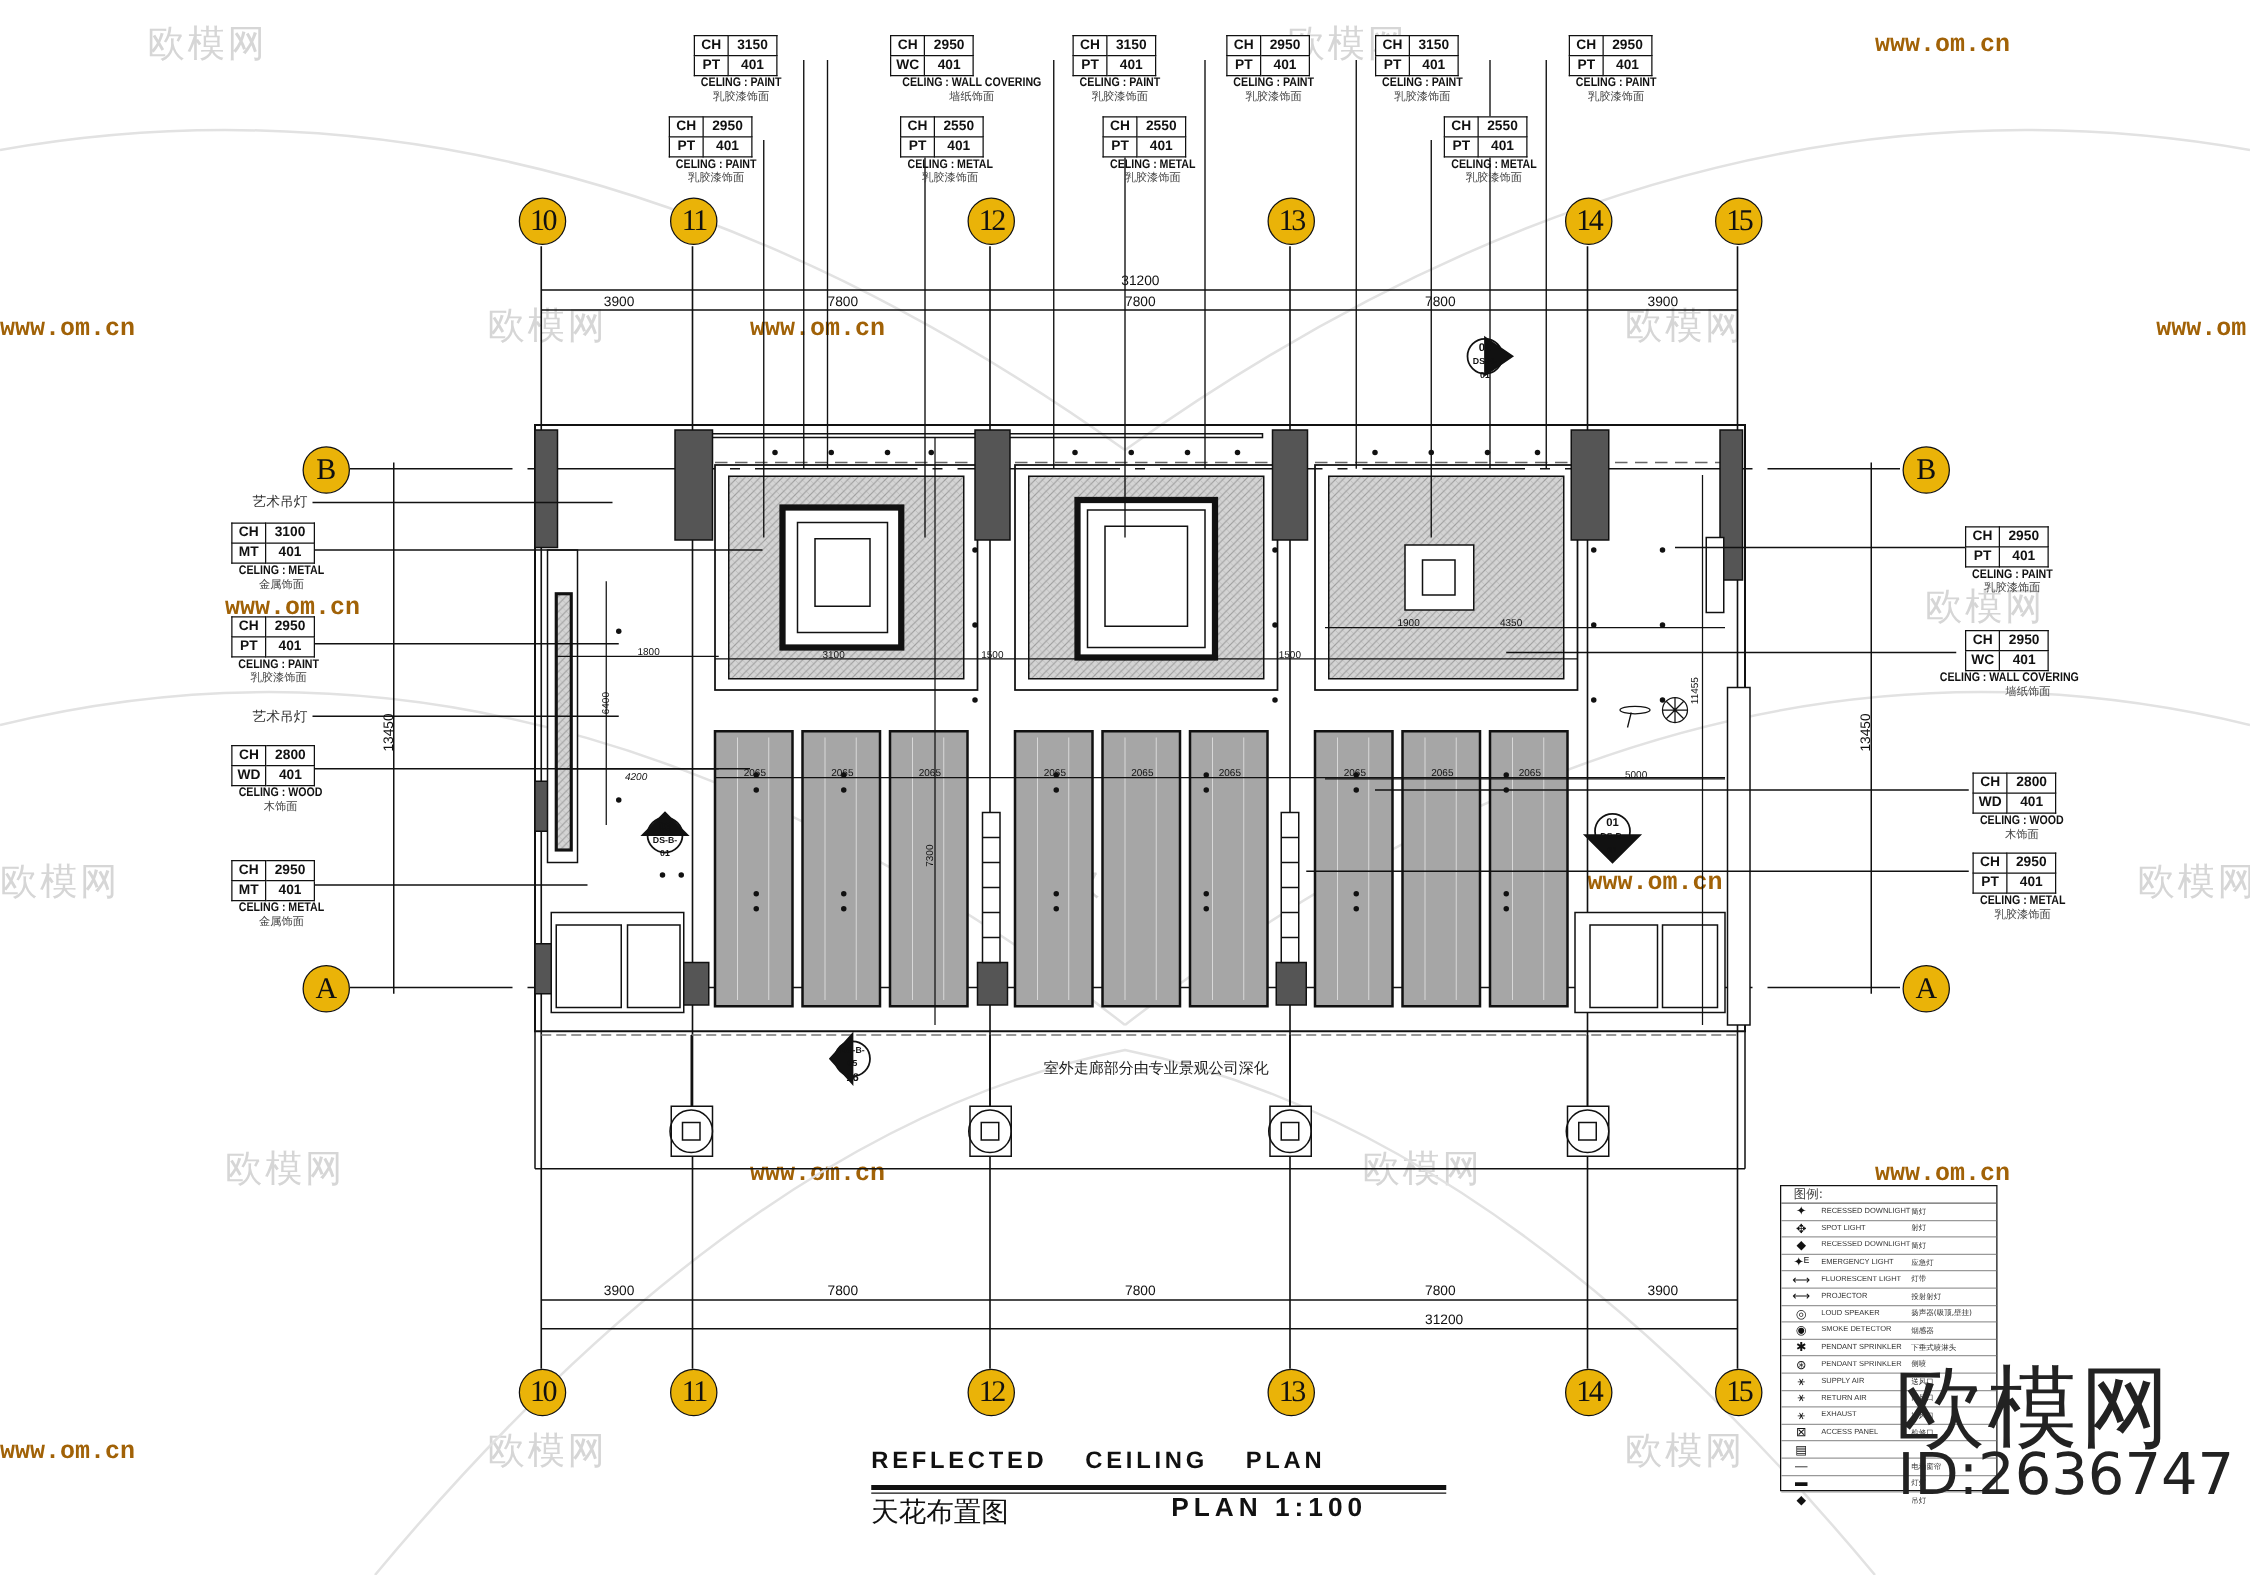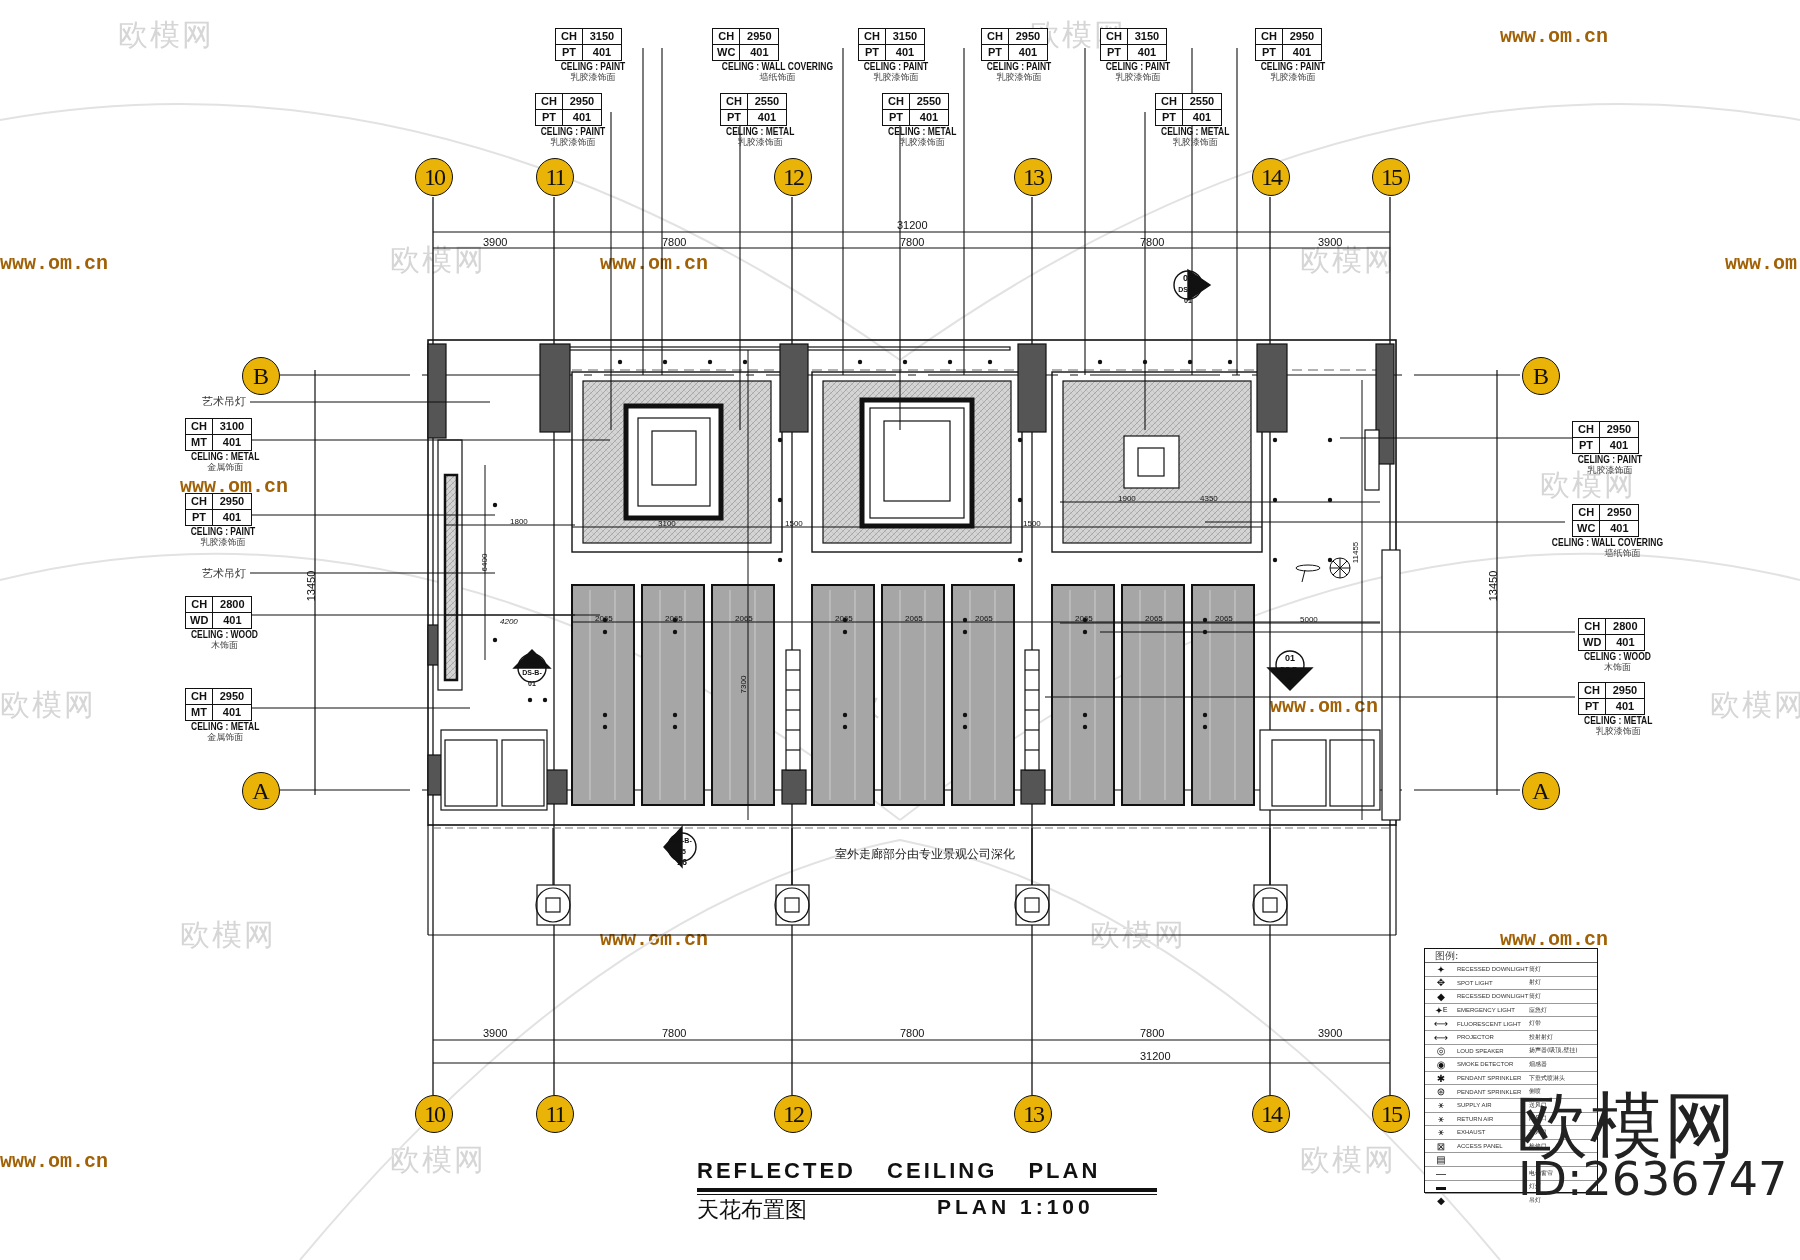--- a/index.html
+++ b/index.html
@@ -8,21 +8,21 @@
   .tag{position:absolute;font-family:"Liberation Sans",sans-serif;}
   .tag table{border-collapse:collapse;background:#fff;}
   .tag td{border:1.5px solid #111;font-size:11px;font-weight:bold;padding:0 4px;height:15px;line-height:15px;text-align:center;font-family:"Liberation Sans Narrow","Liberation Sans",sans-serif;}
   .tag td.k{width:18px;}
   .tag td.v{width:30px;}
   .tag .cap{font-size:10px;font-weight:bold;white-space:nowrap;text-align:center;line-height:11px;transform:scaleX(0.85);}
   .tag .cn{font-size:9px;color:#444;white-space:nowrap;text-align:center;line-height:10px;}
   .label-cn{position:absolute;font-size:11px;color:#333;font-family:"DejaVu Serif",serif;white-space:nowrap;}
   .grid-bubble{position:absolute;width:36px;height:36px;border:1.6px solid #111;border-radius:50%;background:#eab308;display:flex;align-items:center;justify-content:center;font-family:"Liberation Serif",serif;font-size:24px;letter-spacing:-2px;}
   .dim{position:absolute;font-size:11px;font-family:"Liberation Sans",sans-serif;white-space:nowrap;}
-  .title-main{position:absolute;left:697px;top:1158px;font-size:22px;font-weight:bold;letter-spacing:3px;word-spacing:22px;font-family:"Liberation Sans",sans-serif;}
+  .title-main{position:absolute;left:697px;top:1158px;font-size:19px;font-weight:bold;letter-spacing:3px;word-spacing:22px;font-family:"Liberation Sans",sans-serif;}
   .title-rule{position:absolute;left:697px;top:1188px;width:460px;height:0;border-top:4px solid #111;border-bottom:1.5px solid #111;padding-top:2px;}
   .title-cn{position:absolute;left:697px;top:1195px;font-size:22px;font-family:Liberation Mono, monospace;}
   .title-scale{position:absolute;left:937px;top:1195px;font-size:21px;font-weight:bold;letter-spacing:4px;font-family:"Liberation Sans",sans-serif;}
   .legend{position:absolute;left:1424px;top:948px;width:172px;height:243px;border:1.5px solid #111;background:#fff;}
   .legend .hdr{font-size:10px;color:#444;height:13px;line-height:13px;padding-left:10px;border-bottom:1px solid #666;font-family:"DejaVu Sans",sans-serif;}
   .legend .row{display:flex;align-items:center;height:12.6px;border-bottom:1px solid #999;font-size:6px;color:#333;}
   .legend .sym{width:32px;text-align:center;font-size:10px;color:#111;}
   .legend .en{width:72px;white-space:nowrap;overflow:hidden;}
   .legend .zh{flex:1;white-space:nowrap;overflow:hidden;font-family:"DejaVu Sans",sans-serif;}
   .wm-big{position:absolute;left:1516px;top:1078px;font-size:72px;font-family:"DejaVu Sans",sans-serif;color:#222;letter-spacing:2px;}

